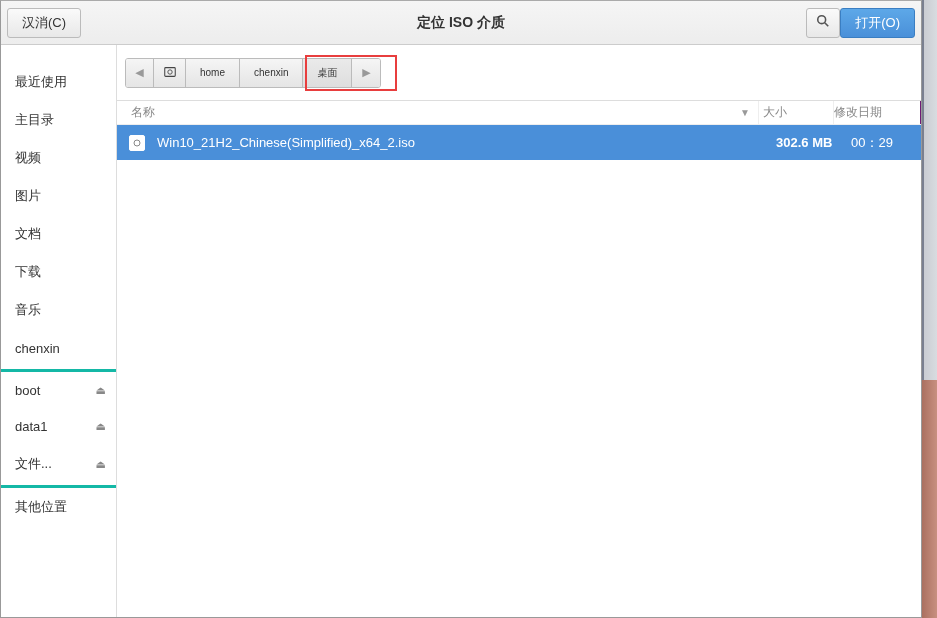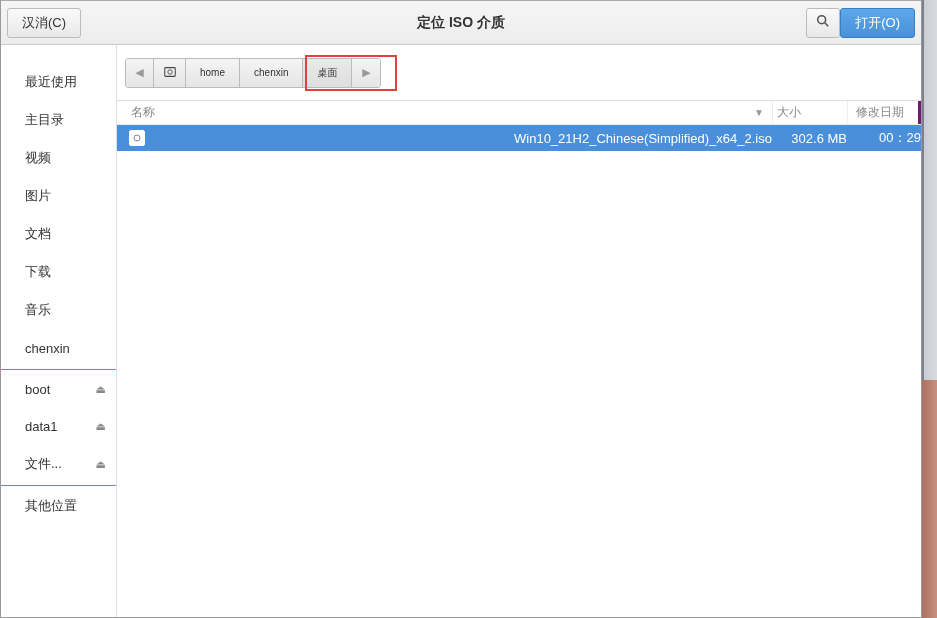--- a/index.html
+++ b/index.html
@@ -76,31 +76,31 @@
       display: flex;
       height: calc(100% - 44px);
     }
     .sidebar {
       width: 116px;
       background: #fff;
       border-right: 1px solid #ddd;
       padding-top: 18px;
     }
     .sidebar-item {
-      padding: 10px 10px 10px 24px;
+      padding: 10px 10px 10px 14px;
       font-size: 13px;
       color: #333;
       cursor: pointer;
       display: flex;
       align-items: center;
       justify-content: space-between;
       height: 38px;
     }
     .sidebar-item.sep {
-      border-top: 1px solid #14b8a6;
+      border-top: 3px solid #14b8a6;
       margin-top: 2px;
       padding-top: 12px;
     }
     .eject-icon {
       color: #888;
       font-size: 11px;
     }
     .main {
       flex: 1;
       display: flex;
@@ -173,46 +173,45 @@
     }
     .col-size {
       width: 75px;
       padding-left: 4px;
       border-left: 1px solid #eee;
       height: 100%;
       display: flex;
       align-items: center;
     }
     .col-date {
-      width: 74px;
-      padding-left: 8px;
+      width: 88px;
+      padding-left: 0;
       border-left: 1px solid #eee;
-      border-right: 3px solid #701a75;
+      border-right: 1px solid #701a75;
       height: 100%;
       display: flex;
       align-items: center;
     }
     .sort-arrow {
       margin-left: auto;
       margin-right: 8px;
       color: #999;
       font-size: 10px;
     }
     .file-list {
       flex: 1;
       background: #fff;
       overflow: auto;
     }
     .file-row {
       display: flex;
-      height: 26px;
+      height: 35px;
       align-items: center;
       font-size: 13px;
       cursor: pointer;
-      text-align: right;
     }
     .file-row.selected {
       background: #4a8fd9;
       color: #fff;
     }
     .file-icon {
       width: 16px;
       height: 16px;
       margin-left: 12px;
       margin-right: 12px;
@@ -227,20 +226,21 @@
     }
     .file-row.selected .file-icon {
       border-color: #fff;
     }
     .file-name {
       flex: 1;
     }
     .file-size {
       width: 75px;
       padding-left: 4px;
+      font-weight: bold;
     }
     .file-date {
       width: 74px;
       padding-left: 4px;
     }
     .right-edge {
       position: absolute;
       right: 0;
       top: 0;
       width: 15px;

